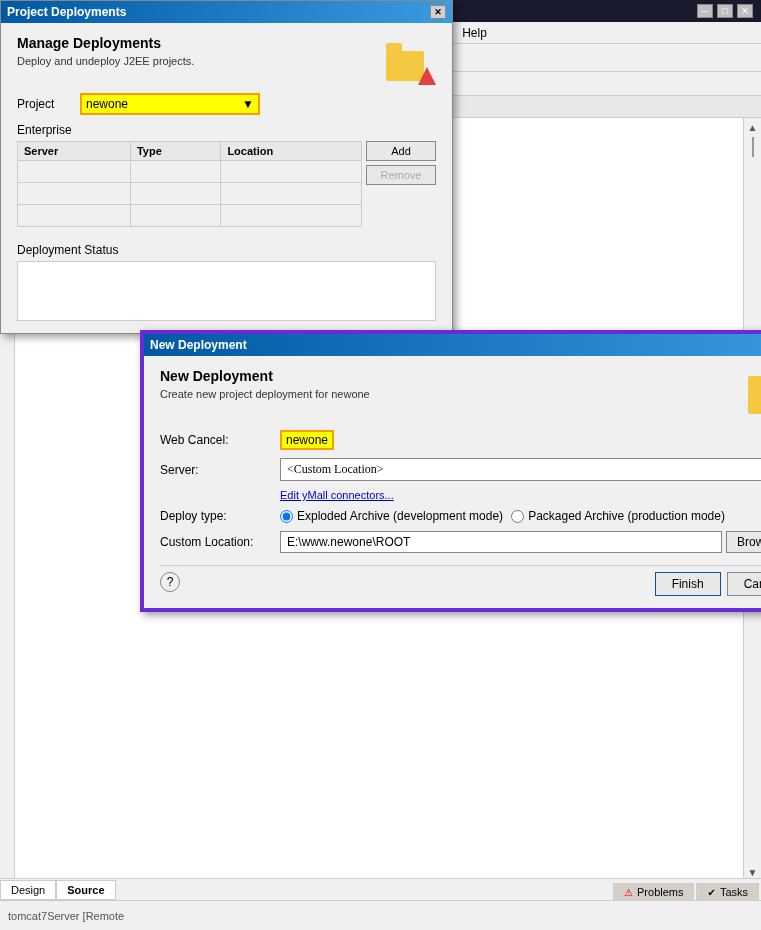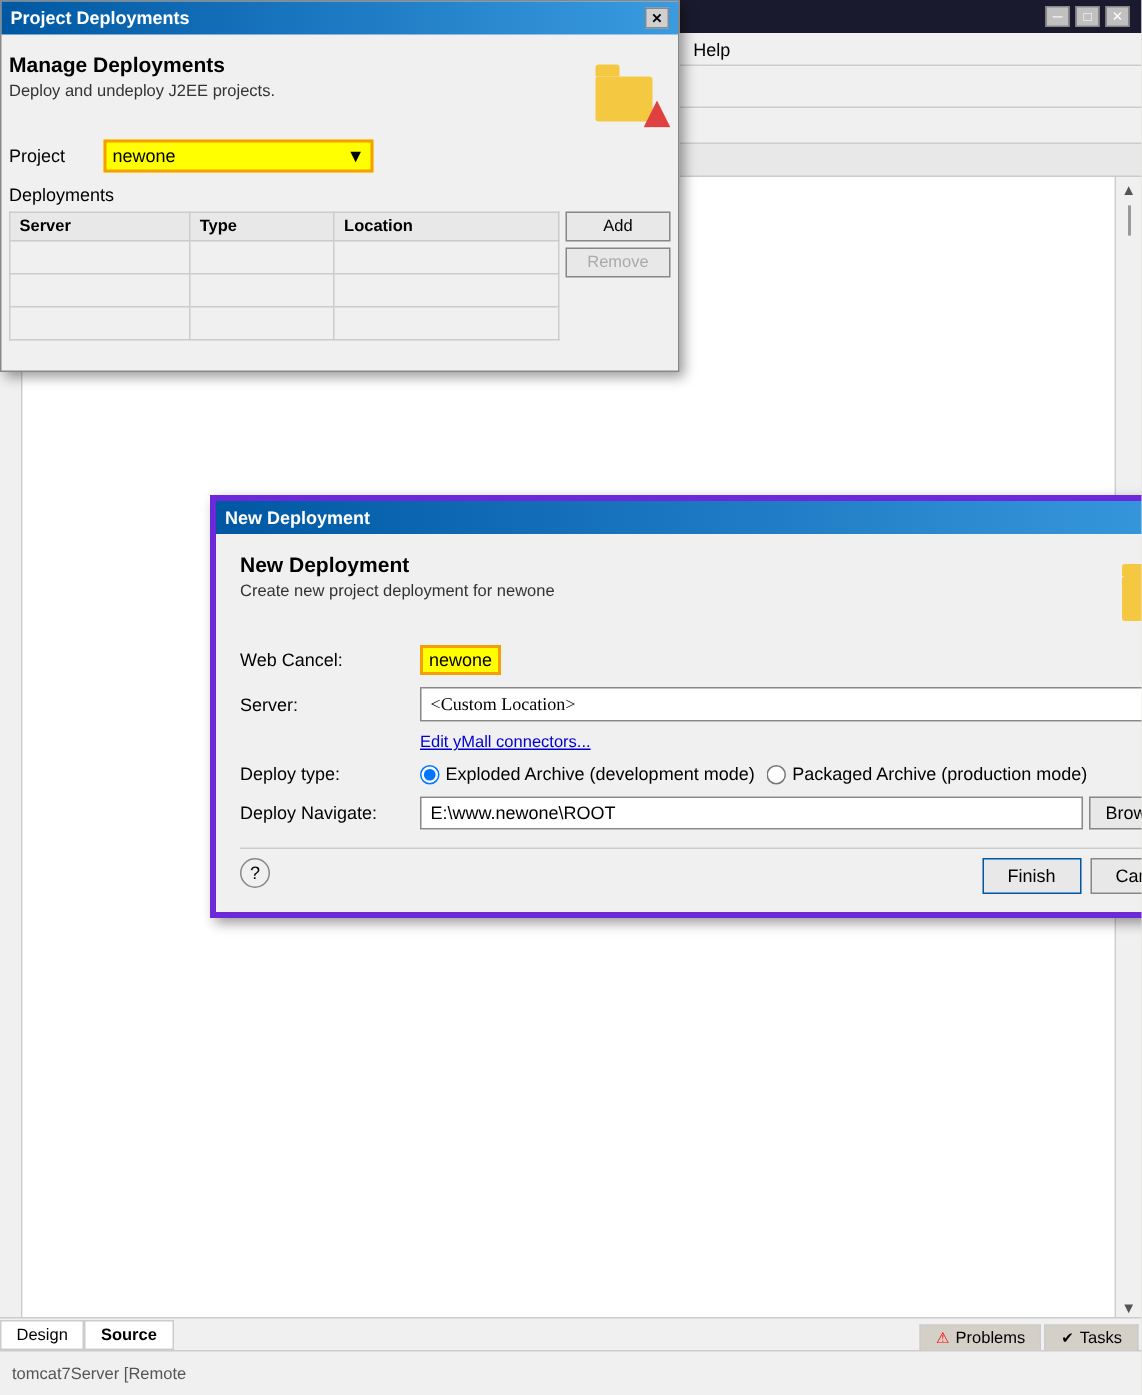--- a/index.html
+++ b/index.html
@@ -255,21 +255,21 @@
       background: #d0d0d0;
       border: 1px solid #888;
       display: flex;
       align-items: center;
       justify-content: center;
       font-size: 9px;
       cursor: pointer;
       color: black;
     }
     .dialog-content {
-      padding: 12px 5px;
+      padding: 12px 16px;
     }
     .dialog-header-row {
       display: flex;
       justify-content: space-between;
       align-items: flex-start;
       margin-bottom: 8px;
     }
     .dialog-title-text {
       font-size: 14px;
       font-weight: bold;
@@ -625,21 +625,21 @@
       </div>
 
       <div class="form-row">
         <span class="form-label">Project</span>
         <div class="project-select">
           <span>newone</span>
           <span>▼</span>
         </div>
       </div>
 
-      <div class="section-label">Deployments</div>
+      <div class="section-label">Enterprise</div>
 
       <div class="table-area">
         <table class="deployments-table">
           <thead>
             <tr>
               <th>Server</th>
               <th>Type</th>
               <th>Location</th>
             </tr>
           </thead>
@@ -660,20 +660,24 @@
               <td></td>
             </tr>
           </tbody>
         </table>
         <div class="table-buttons">
           <button class="dialog-btn">Add</button>
           <button class="dialog-btn" disabled="">Remove</button>
         </div>
       </div>
 
+      <div class="status-section">
+        <div class="section-label">Deployment Status</div>
+        <div style="height:60px;background:white;border:1px solid #ccc;margin-top:4px;"></div>
+      </div>
     </div>
   </div>
 
   <div class="dialog-new-deploy">
     <div class="dialog-title-bar">
       <span>New Deployment</span>
       <div class="dialog-title-controls">
         <div class="dialog-ctrl-btn">✕</div>
       </div>
     </div>
@@ -706,21 +710,21 @@
 
       <div class="nd-radio-row">
         <span class="nd-label">Deploy type:</span>
         <input type="radio" name="deployType" checked="" class="radio-input" style="">
         <span>Exploded Archive (development mode)</span>
         <input type="radio" name="deployType" class="radio-input" style="margin-left: 8px;">
         <span>Packaged Archive (production mode)</span>
       </div>
 
       <div class="nd-location-row">
-        <span class="nd-label">Deploy Navigate:</span>
+        <span class="nd-label">Custom Location:</span>
         <input class="nd-location-input" type="text" value="E:\www.newone\ROOT" style="">
         <button class="nd-browse-btn">Browse...</button>
       </div>
 
       <div class="nd-footer">
         <div class="help-icon">?</div>
         <div style="flex:1;"></div>
         <button class="nd-finish-btn">Finish</button>
         <button class="nd-cancel-btn">Cancel</button>
       </div>

